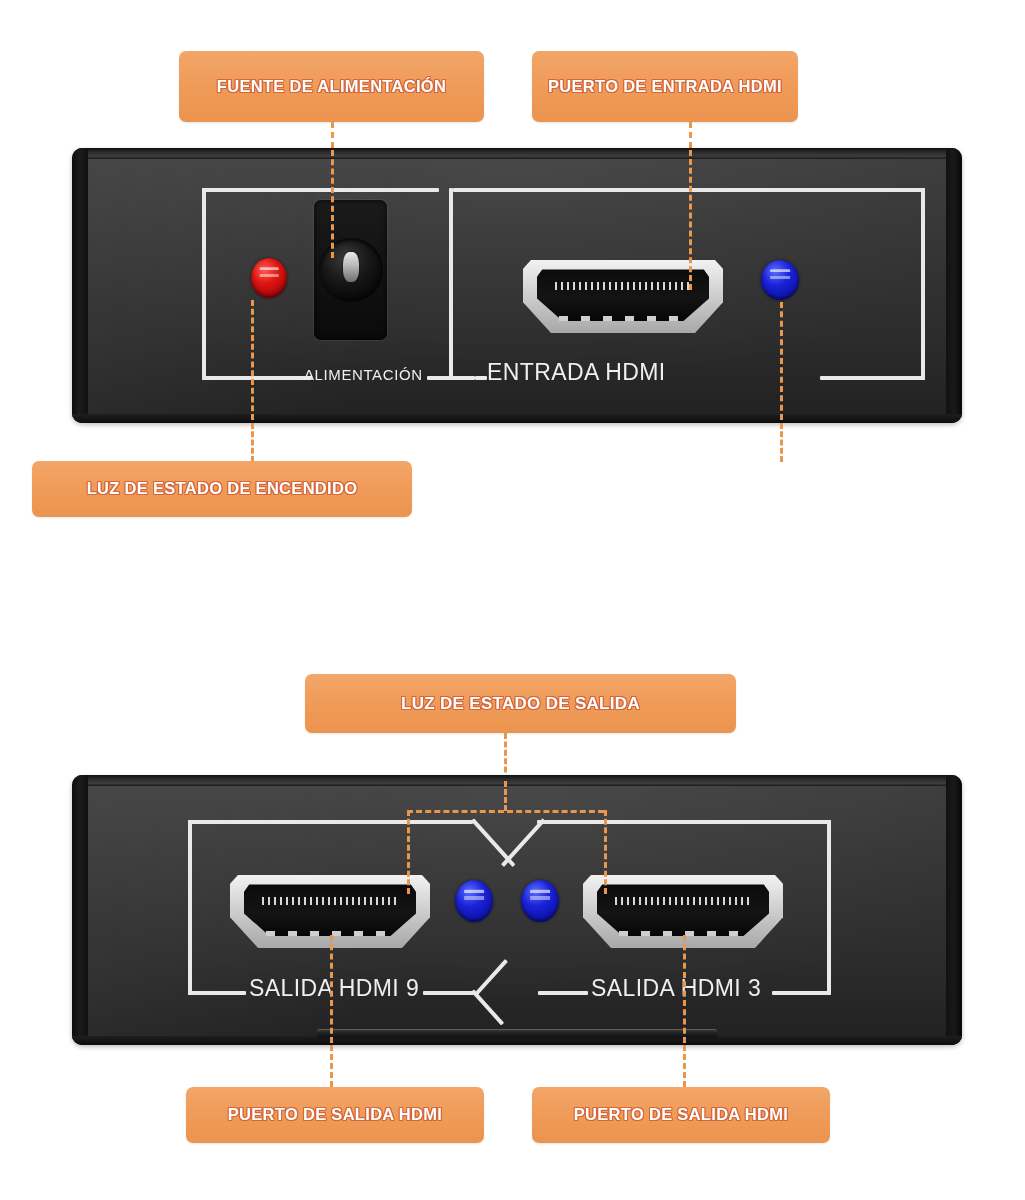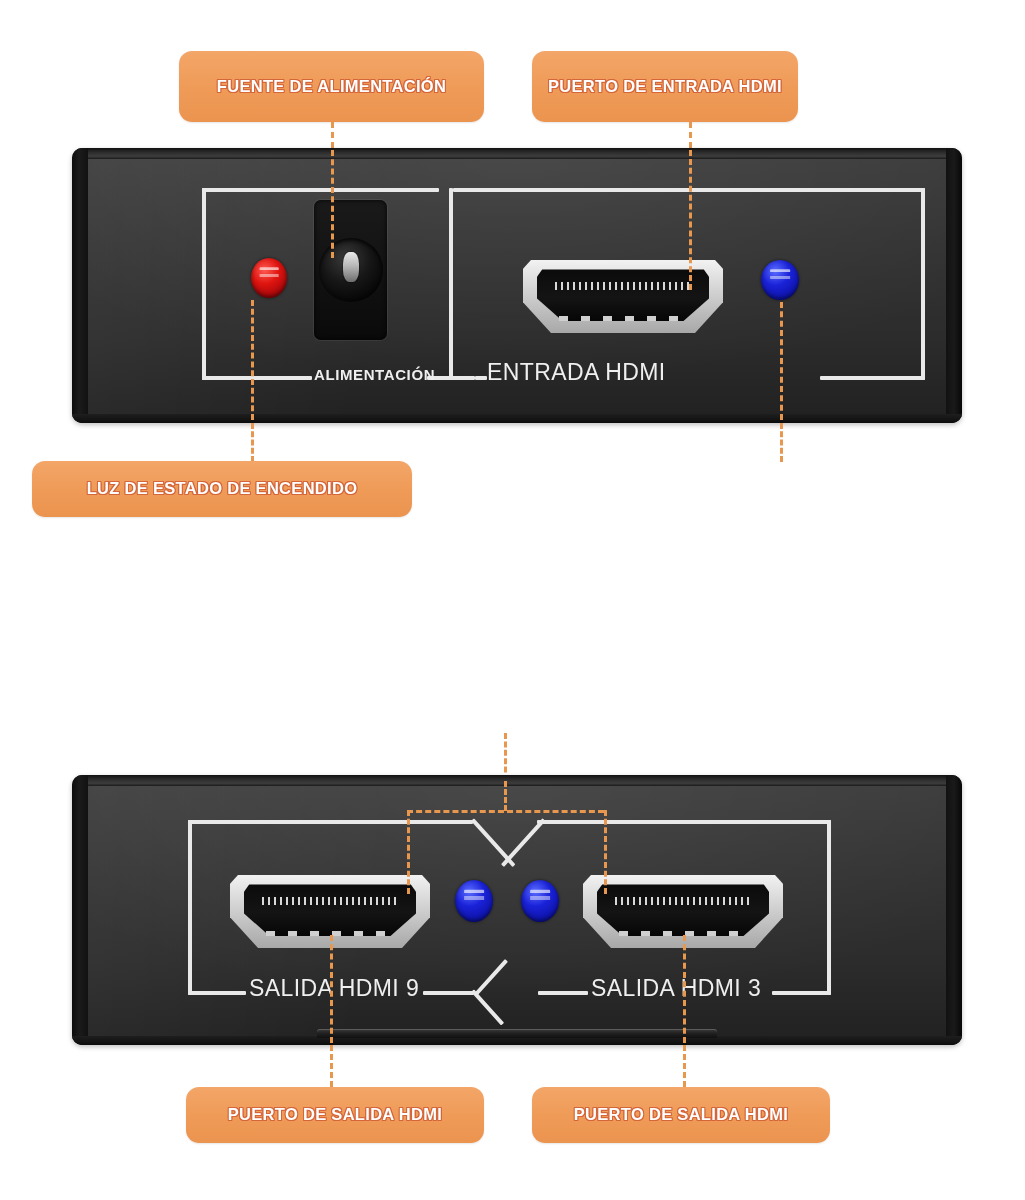--- a/index.html
+++ b/index.html
@@ -8,21 +8,21 @@
     background:#ffffff;
     font-family:"Liberation Sans", sans-serif;
     overflow:hidden;
   }
   #stage { position:relative; width:1025px; height:1200px; background:#fff; }
 
   
   .callout {
     position:absolute;
     background:linear-gradient(180deg,#f3a668 0%,#ef9a57 55%,#eb9450 100%);
-    border-radius:13px;
+    border-radius:7px;
     display:flex; align-items:center; justify-content:center;
     color:#ffffff;
     font-weight:bold;
     letter-spacing:.3px;
     text-align:center;
     line-height:1.05;
     text-shadow:
        1px 0 0 #d4663a, -1px 0 0 #d4663a,
        0 1px 0 #d4663a, 0 -1px 0 #d4663a,
        1px 1px 0 #d4663a, -1px -1px 0 #d4663a,
@@ -238,36 +238,39 @@
         <div class="shell"></div>
         <div class="cavity"></div>
         <div class="pins"></div>
         <div class="tongue"></div>
       </div>
 
       <div class="led blue" style="left:689px; top:112px; width:38px; height:40px;">
         <div class="glyph"></div>
       </div>
 
-      <div class="silktext" style="left:242px; top:218px; font-size:15px; letter-spacing:.6px;font-weight:bold;">ALIMENTACIÓN</div>
+      <div class="silktext" style="left:232px; top:218px; font-size:15px; letter-spacing:.6px;">ALIMENTACIÓN</div>
       <div class="silktext" style="left:415px; top:211px; font-size:23px; letter-spacing:.4px;">ENTRADA HDMI</div>
     </div>
   </div>
 
   <div class="vdash" style="left:251px; top:300px; height:120px; z-index:40;"></div>
   <div class="vdash" style="left:251px; top:423px; height:39px;"></div>
 
   <div class="vdash" style="left:780px; top:302px; height:118px; z-index:40;"></div>
   <div class="vdash" style="left:780px; top:423px; height:39px;"></div>
 
   <div class="callout" style="left:32px; top:461px; width:380px; height:56px; font-size:16.5px;">
     <span>LUZ DE ESTADO DE ENCENDIDO</span>
   </div>
 
 
+  <div class="callout" style="left:305px; top:674px; width:431px; height:59px; font-size:17px;">
+    <span>LUZ DE ESTADO DE SALIDA</span>
+  </div>
 
   <div class="vdash" style="left:504px; top:733px; height:48px;"></div>
 
   <div class="vdash" style="left:504px; top:781px; height:30px; z-index:40;"></div>
   <div class="hdash" style="left:407px; top:810px; width:197px; z-index:40;"></div>
   <div class="vdash" style="left:407px; top:810px; height:84px; z-index:40;"></div>
   <div class="vdash" style="left:604px; top:810px; height:84px; z-index:40;"></div>
 
   <div class="device" style="left:72px; top:775px; width:890px; height:270px;">
     <div class="chassis">

